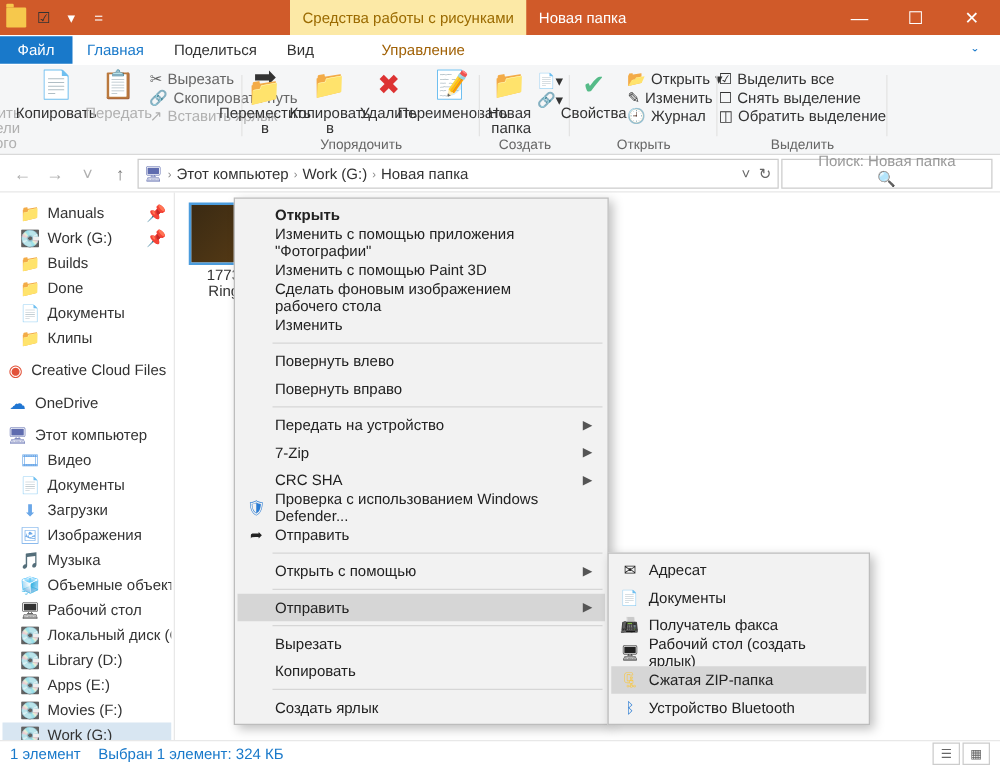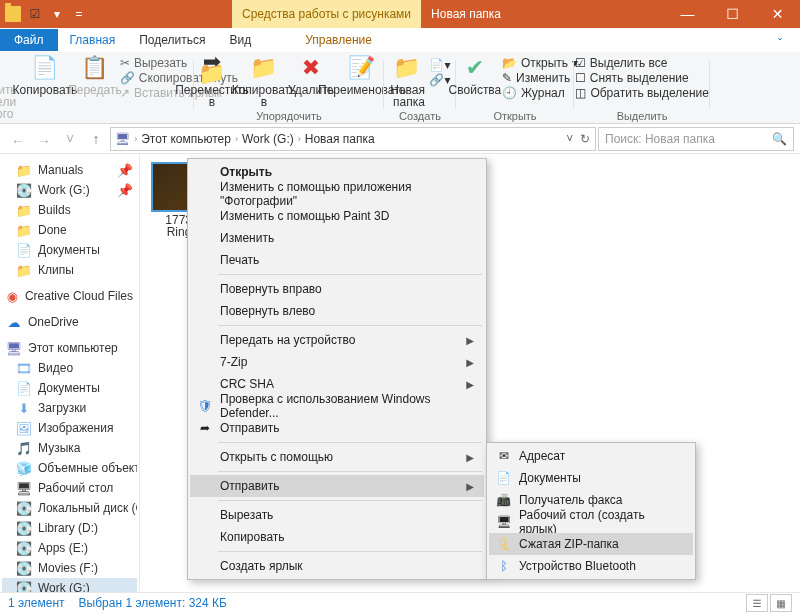--- a/index.html
+++ b/index.html
@@ -36,21 +36,21 @@
   .ribbon .row { display:flex; }
   .ribbon .enabled { color:#333; }
 
   
   .addr-row { height:30px; display:flex; align-items:center; padding:2px 6px; gap:2px; border-bottom:1px solid #e8e8e8; }
   .addr-row .navbtn { width:24px; height:24px; display:flex; align-items:center; justify-content:center; color:#777; font-size:14px; }
   .addr-row .addrbox { flex:1; height:24px; border:1px solid #ccc; display:flex; align-items:center; padding:0 4px; gap:4px; background:#fff; }
   .addr-row .addrbox .crumb { color:#333; }
   .addr-row .addrbox .sep { color:#888; font-size:9px; }
   .addr-row .refresh { margin-left:auto; color:#666; padding:0 1px; }
-  .addr-row .searchbox { width:196px; height:24px; border:1px solid #ccc; display:flex; align-items:center; padding:0 6px; color:#999; justify-content:space-between; }
+  .addr-row .searchbox { width:169px; height:24px; border:1px solid #ccc; display:flex; align-items:center; padding:0 6px; color:#999; justify-content:flex-end;flex-direction:column; }
 
   
   .main { display:flex; height:438px; }
   .sidebar { width:140px; border-right:1px solid #e8e8e8; padding:6px 2px; overflow:hidden; }
   .sidebar .item { display:flex; align-items:center; gap:6px; padding:2px 4px 2px 14px; white-space:nowrap; overflow:hidden; text-overflow:ellipsis; color:#333; font-size:12px; height:20px; }
   .sidebar .item.selected { background:#d8e6f2; }
   .sidebar .section { margin-top:6px; }
   .sidebar .ico { width:16px; height:16px; display:inline-flex; align-items:center; justify-content:center; font-size:13px; }
   .ico.folder { color:#f6c84c; }
   .ico.pin { color:#888; }
@@ -353,25 +353,25 @@
         <span>Ring...</span>
       </div>
     </div>
   </div>
 </div>
 
 <div class="ctxmenu">
   <div class="mi bold">Открыть</div>
   <div class="mi">Изменить с помощью приложения "Фотографии"</div>
   <div class="mi">Изменить с помощью Paint 3D</div>
+  <div class="mi">Сделать фоновым изображением рабочего стола</div>
   <div class="mi">Изменить</div>
-  <div class="mi">Печать</div>
-  <div class="sepline"></div>
+  <div class="sepline"></div>
+  <div class="mi">Повернуть влево</div>
   <div class="mi">Повернуть вправо</div>
-  <div class="mi">Повернуть влево</div>
   <div class="sepline"></div>
   <div class="mi">
       <span>Передать на устройство</span>
       <span class="arrow">▶</span>
     </div>
   <div class="mi">
       <span>7-Zip</span>
       <span class="arrow">▶</span>
     </div>
   <div class="mi">

